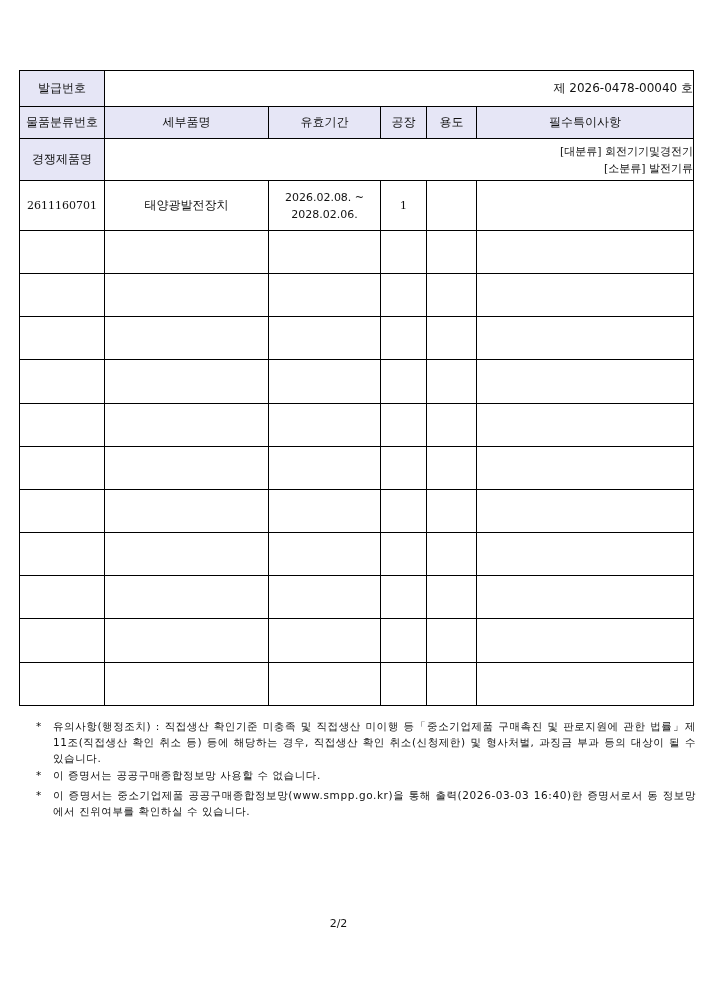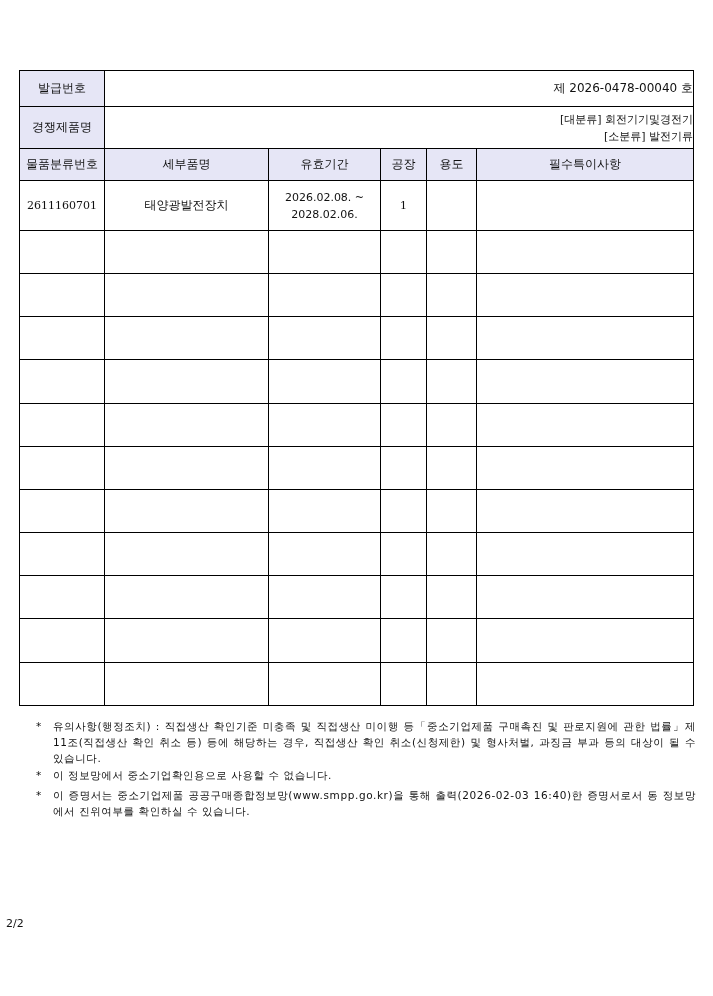--- a/index.html
+++ b/index.html
@@ -26,55 +26,55 @@
     .serif { font-family: "DejaVu Serif", "Liberation Serif", serif; font-size: 11px !important; }
     .small { font-size: 11px !important; line-height: 17px; }
     .notes {
       position: absolute; left: 36px; top: 718px; width: 660px;
       font-size: 10.5px; line-height: 16px; letter-spacing: 0.6px;
     }
     .note { display: flex; margin-bottom: 1px; }
     .note .star { width: 17px; flex: none; }
     .note .txt { flex: 1; text-align: justify; }
     .pageno {
-      position: absolute; left: 6px; width: 641px; top: 917px;
-      text-align: left; font-size: 11px;
+      position: absolute; left: 18px; width: 641px; top: 917px;
+      text-align: center; font-size: 11px;
     }
   </style>
 </head>
 <body>
 
 <table class="cert">
   <colgroup>
     <col style="width:85px">
     <col style="width:164px">
     <col style="width:112px">
     <col style="width:46px">
     <col style="width:50px">
     <col style="width:217px">
   </colgroup>
   <tbody>
       <tr style="height:36px">
     <td class="hdr">발급번호</td>
     <td class="val" colspan="5">제 2026-0478-00040 호</td>
   </tr>
-  <tr style="height:42px">
-    <td class="hdr">경쟁제품명</td>
-    <td class="val small" colspan="5">
-      <div>[대분류] 회전기기및경전기</div>
-      <div>[소분류] 발전기류</div>
-    </td>
-  </tr>
   <tr style="height:32px">
     <td class="hdr">물품분류번호</td>
     <td class="hdr">세부품명</td>
     <td class="hdr">유효기간</td>
     <td class="hdr">공장</td>
     <td class="hdr">용도</td>
     <td class="hdr">필수특이사항</td>
+  </tr>
+  <tr style="height:42px">
+    <td class="hdr">경쟁제품명</td>
+    <td class="val small" colspan="5">
+      <div>[대분류] 회전기기및경전기</div>
+      <div>[소분류] 발전기류</div>
+    </td>
   </tr>
   <tr style="height:50px">
     <td class="c serif">2611160701</td>
     <td class="c">태양광발전장치</td>
     <td class="c small">
       <div>2026.02.08. ~</div>
       <div>2028.02.06.</div>
     </td>
     <td class="c serif">1</td>
     <td class="c"></td>
@@ -171,21 +171,21 @@
 </tbody>
   </table>
 
 <div class="notes">
   <div class="note">
     <span class="star">*</span>
     <span class="txt">유의사항(행정조치) : 직접생산 확인기준 미충족 및 직접생산 미이행 등「중소기업제품 구매촉진 및 판로지원에 관한 법률」제11조(직접생산 확인 취소 등) 등에 해당하는 경우, 직접생산 확인 취소(신청제한) 및 형사처벌, 과징금 부과 등의 대상이 될 수 있습니다.</span>
   </div>
   <div class="note">
     <span class="star">*</span>
-    <span class="txt">이 정보망에서 중소기업확인용으로 사용할 수 없습니다.</span>
+    <span class="txt">이 증명서는 공공구매종합정보망 사용할 수 없습니다.</span>
   </div>
   <div class="note" style="margin-top:4px">
     <span class="star">*</span>
-    <span class="txt">이 증명서는 중소기업제품 공공구매종합정보망(www.smpp.go.kr)을 통해 출력(2026-02-03 16:40)한 증명서로서 동 정보망에서 진위여부를 확인하실 수 있습니다.</span>
+    <span class="txt">이 증명서는 중소기업제품 공공구매종합정보망(www.smpp.go.kr)을 통해 출력(2026-03-03 16:40)한 증명서로서 동 정보망에서 진위여부를 확인하실 수 있습니다.</span>
   </div>
 </div>
 
 <div class="pageno">2/2</div>
 
 </body></html>

